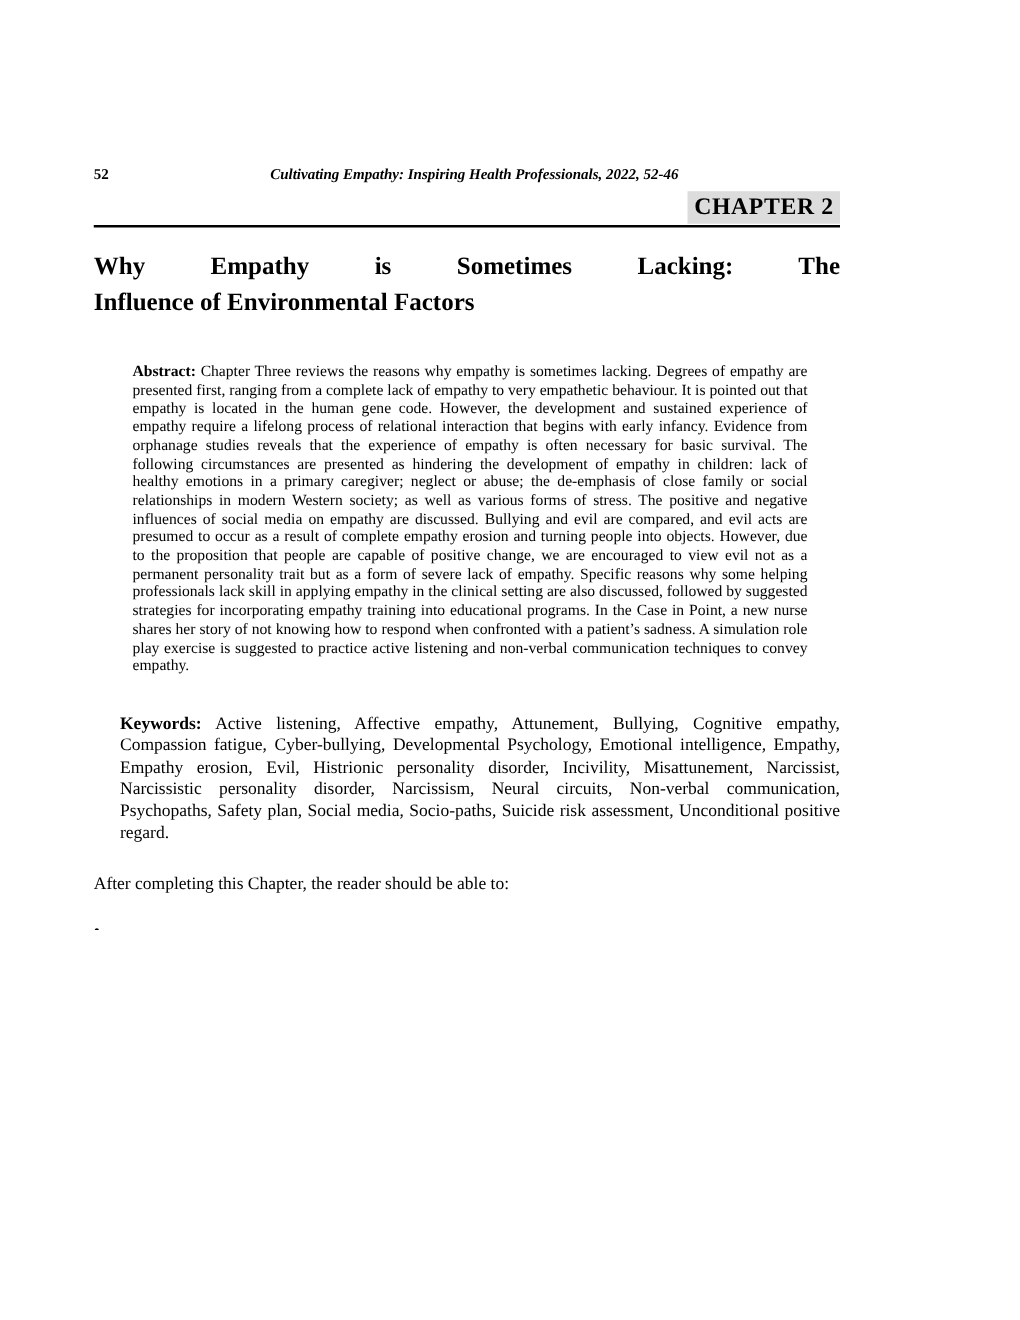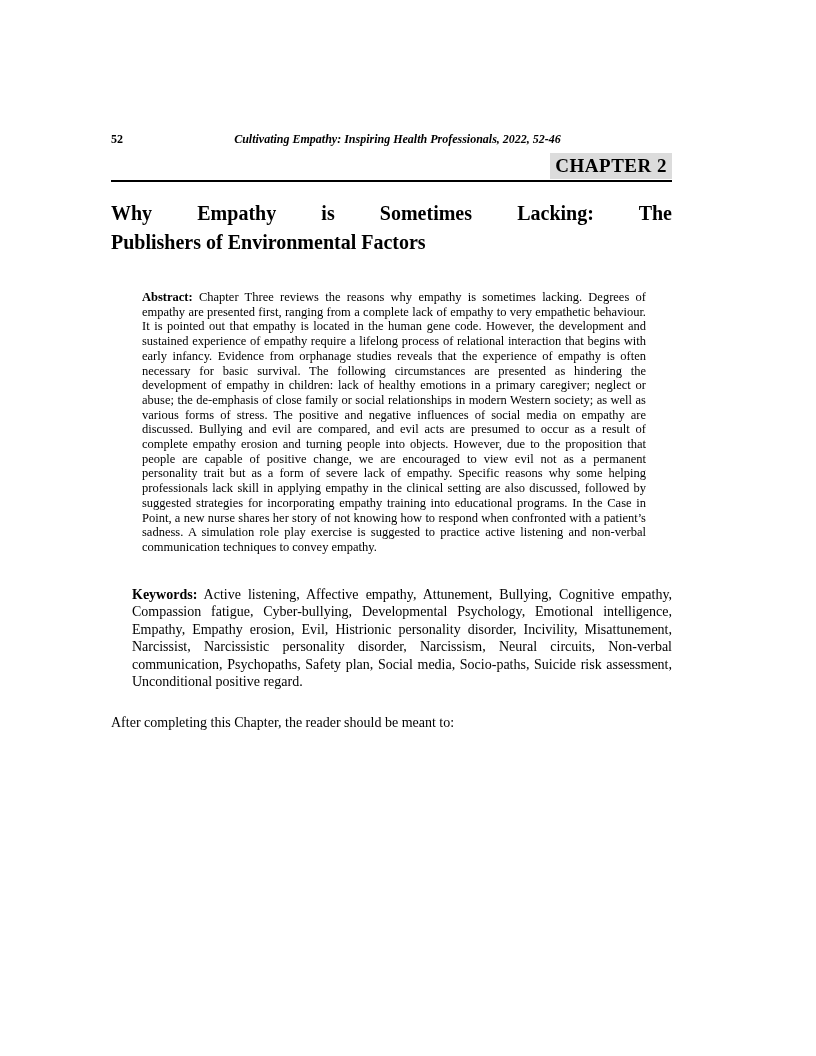--- a/index.html
+++ b/index.html
@@ -4,21 +4,21 @@
 <style>
   * { margin: 0; padding: 0; box-sizing: border-box; }
   html, body { background: #ffffff; }
   .page {
     position: relative;
     width: 816px;
     height: 744px;
     background: #ffffff;
     color: #000000;
     font-family: "Liberation Serif", "DejaVu Serif", serif;
-    padding: 132px 144px 0 111px;
+    padding: 132px 144px 0 75px;
     overflow: hidden;
   }
   
   .page-header {
     display: flex;
     align-items: baseline;
     font-size: 12px;
     line-height: 14px;
     font-weight: bold;
   }
@@ -106,27 +106,27 @@
     <span class="page-number">52</span>
     <span class="running-head">Cultivating Empathy: Inspiring Health Professionals, 2022, 52-46</span>
   </div>
 
   <div class="chapter-head">
     <span class="chapter-label">CHAPTER 2</span>
   </div>
 
   <h1 class="chapter-title">
     <div class="title-line-1">Why Empathy is Sometimes Lacking: The</div>
-    <div class="title-line-2">Publishers of Environmental Factors</div>
+    <div class="title-line-2">Influence of Environmental Factors</div>
   </h1>
 
   <p class="abstract"><span class="bold">Abstract:</span> <span>Chapter Three reviews the reasons why empathy is sometimes lacking. Degrees of empathy are presented first, ranging from a complete lack of empathy to very empathetic behaviour. It is pointed out that empathy is located in the human gene code. However, the development and sustained experience of empathy require a lifelong process of relational interaction that begins with early infancy. Evidence from orphanage studies reveals that the experience of empathy is often necessary for basic survival. The following circumstances are presented as hindering the development of empathy in children: lack of healthy emotions in a primary caregiver; neglect or abuse; the de-emphasis of close family or social relationships in modern Western society; as well as various forms of stress. The positive and negative influences of social media on empathy are discussed. Bullying and evil are compared, and evil acts are presumed to occur as a result of complete empathy erosion and turning people into objects. However, due to the proposition that people are capable of positive change, we are encouraged to view evil not as a permanent personality trait but as a form of severe lack of empathy. Specific reasons why some helping professionals lack skill in applying empathy in the clinical setting are also discussed, followed by suggested strategies for incorporating empathy training into educational programs. In the Case in Point, a new nurse shares her story of not knowing how to respond when confronted with a patient’s sadness. A simulation role play exercise is suggested to practice active listening and non-verbal communication techniques to convey empathy.</span></p>
 
   <p class="keywords"><span class="bold">Keywords:</span> <span>Active listening, Affective empathy, Attunement, Bullying, Cognitive empathy, Compassion fatigue, Cyber-bullying, Developmental Psychology, Emotional intelligence, Empathy, Empathy erosion, Evil, Histrionic personality disorder, Incivility, Misattunement, Narcissist, Narcissistic personality disorder, Narcissism, Neural circuits, Non-verbal communication, Psychopaths, Safety plan, Social media, Socio-paths, Suicide risk assessment, Unconditional positive regard.</span></p>
 
-  <p class="objectives-intro">After completing this Chapter, the reader should be meant to:</p>
+  <p class="objectives-intro">After completing this Chapter, the reader should be able to:</p>
 
   <div class="objective-item">
     <span class="objective-bullet">•</span>
   </div>
 
 
 </div>
 
 </body></html>

